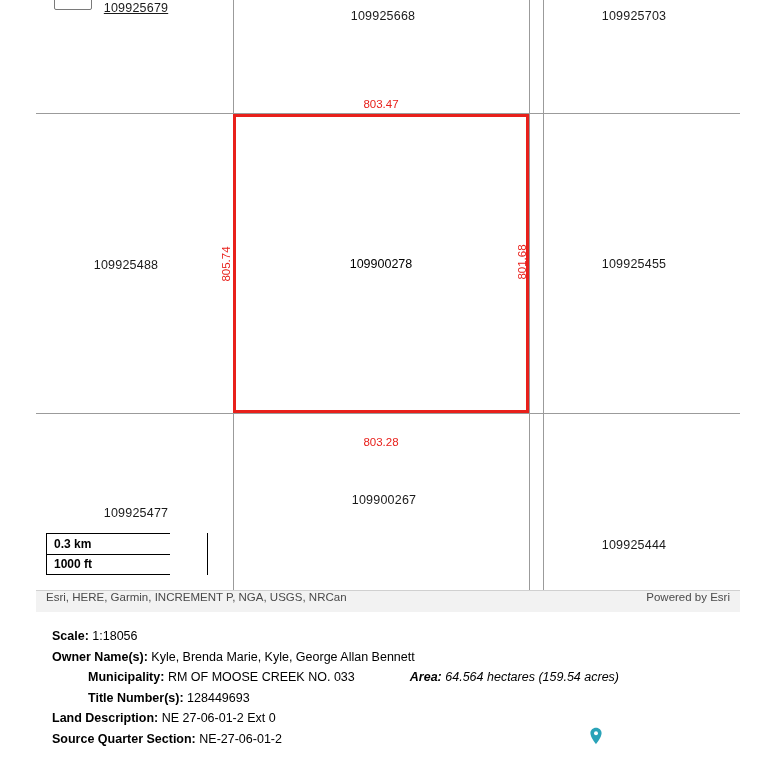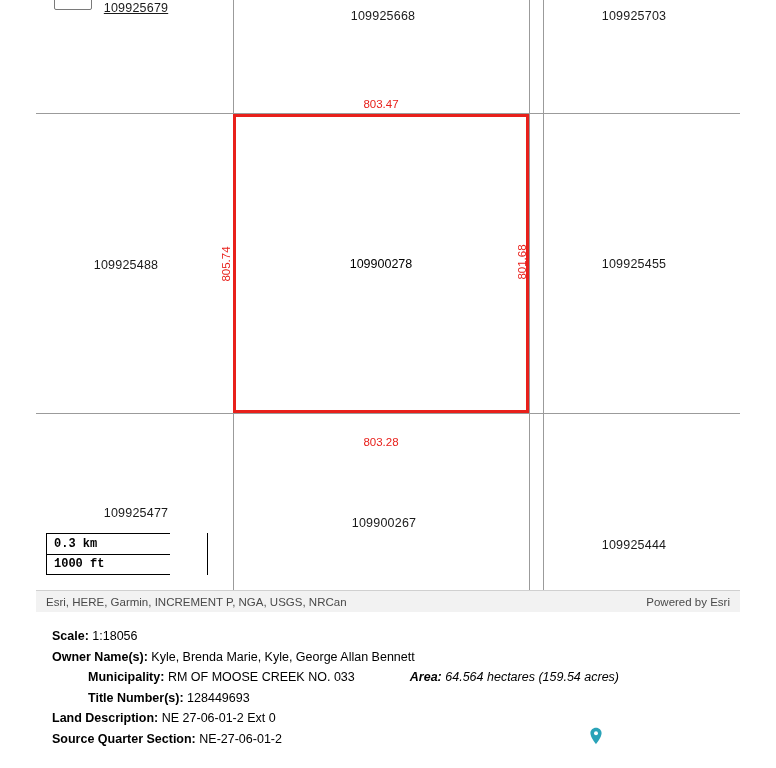--- a/index.html
+++ b/index.html
@@ -108,21 +108,20 @@
     left: 46px;
     top: 533px;
     z-index: 40;
     background: rgba(255,255,255,0.85);
     padding: 0;
   }
   .scale-row {
     position: relative;
     height: 21px;
     width: 124px;
-    font-family: Liberation Mono, monospace;
   }
   .scale-row .tick-left,
   .scale-row .tick-right {
     position: absolute;
     width: 1px;
     background: #000;
     top: 0;
     height: 21px;
   }
   .scale-row .tick-left { left: 0; }
@@ -151,21 +150,21 @@
   
   #attribution {
     position: absolute;
     left: 36px;
     right: 36px;
     bottom: 0;
     height: 22px;
     background: #f2f2f2;
     border-top: 1px solid #d0d0d0;
     display: flex;
-    align-items: center;
+    align-items: flex-start;
     justify-content: space-between;
     padding: 0 10px;
     box-sizing: border-box;
     font-size: 11.5px;
     color: #4a4a4a;
     z-index: 45;
   }
 
   
   #info-panel {
@@ -213,21 +212,21 @@
   <div class="dim-label" style="left:381px; top:412px; transform:translate(-50%,0);margin-top:24px;">803.28</div>
   <div class="dim-label vert" style="left:226px; top:264px; transform:translate(-50%,-50%) rotate(-90deg);">805.74</div>
   <div class="dim-label vert" style="left:522px; top:262px; transform:translate(-50%,-50%) rotate(-90deg);">801.68</div>
 
   <div class="parcel-label" style="left:136px; top:8px;text-decoration:underline;">109925679</div>
   <div class="parcel-label" style="left:383px; top:16px;">109925668</div>
   <div class="parcel-label" style="left:634px; top:16px;">109925703</div>
   <div class="parcel-label" style="left:126px; top:265px;">109925488</div>
   <div class="parcel-label" style="left:634px; top:264px;">109925455</div>
   <div class="parcel-label" style="left:136px; top:513px;">109925477</div>
-  <div class="parcel-label" style="left:384px; top:523px;">109900267</div>
+  <div class="parcel-label" style="left:384px; top:500px;">109900267</div>
   <div class="parcel-label" style="left:634px; top:513px;margin-top:32px;">109925444</div>
 
   <div class="map-margin-left"></div>
   <div class="map-margin-right"></div>
 
   <div id="top-checkbox"></div>
 
   <div id="scale-bar">
     <div class="scale-row top">
       <div class="bar"></div>

